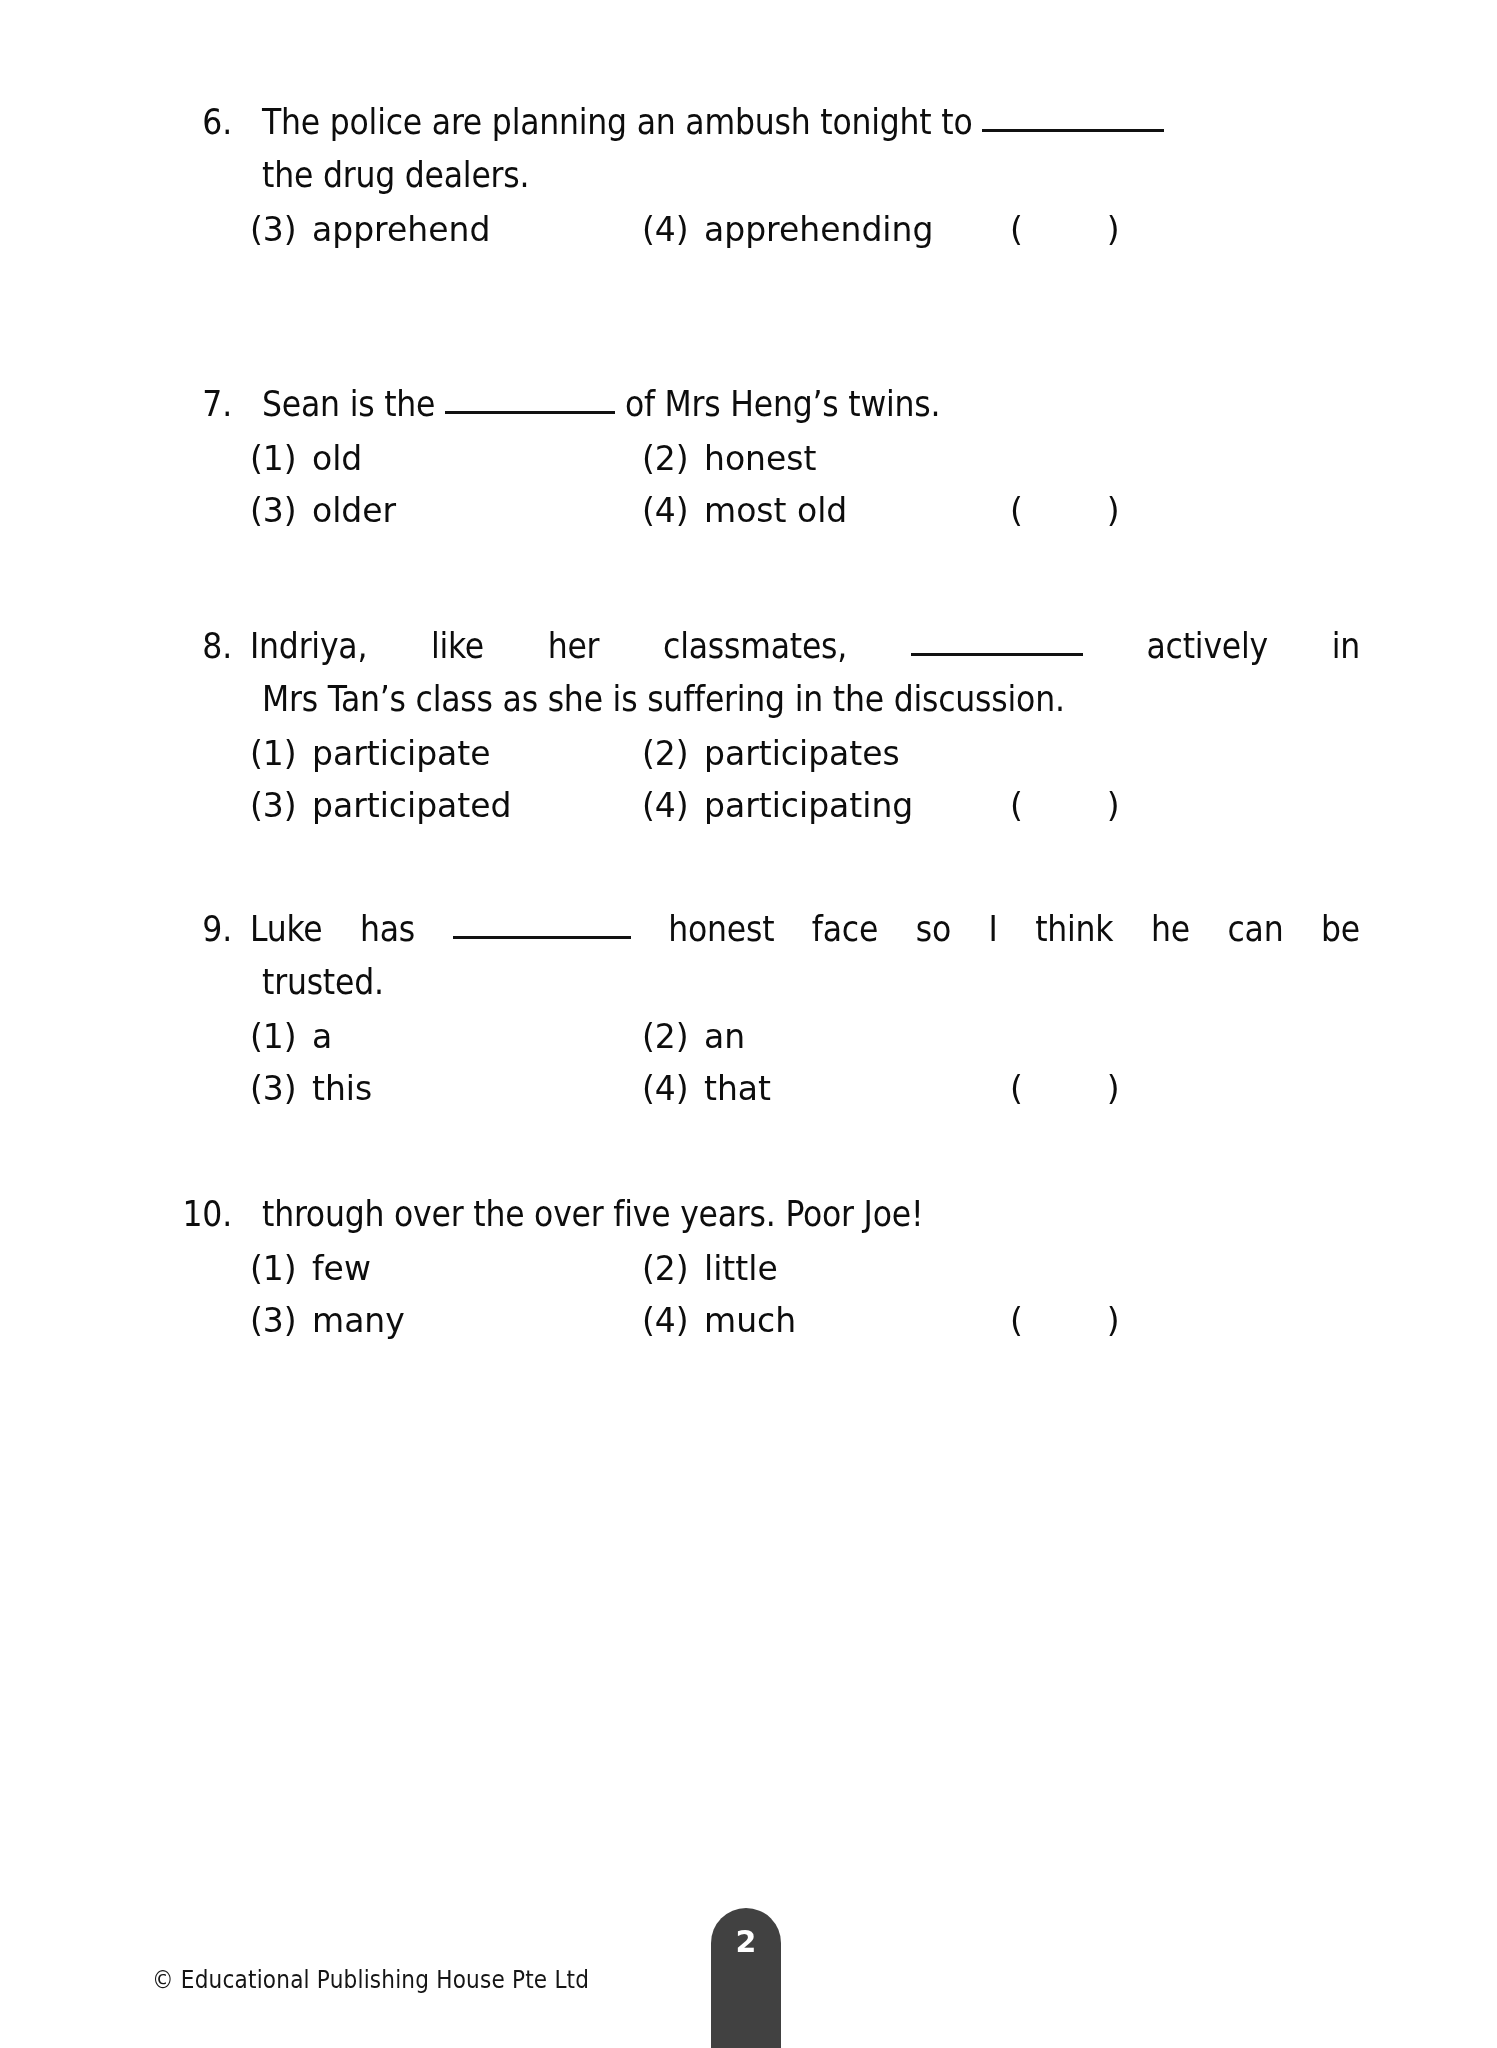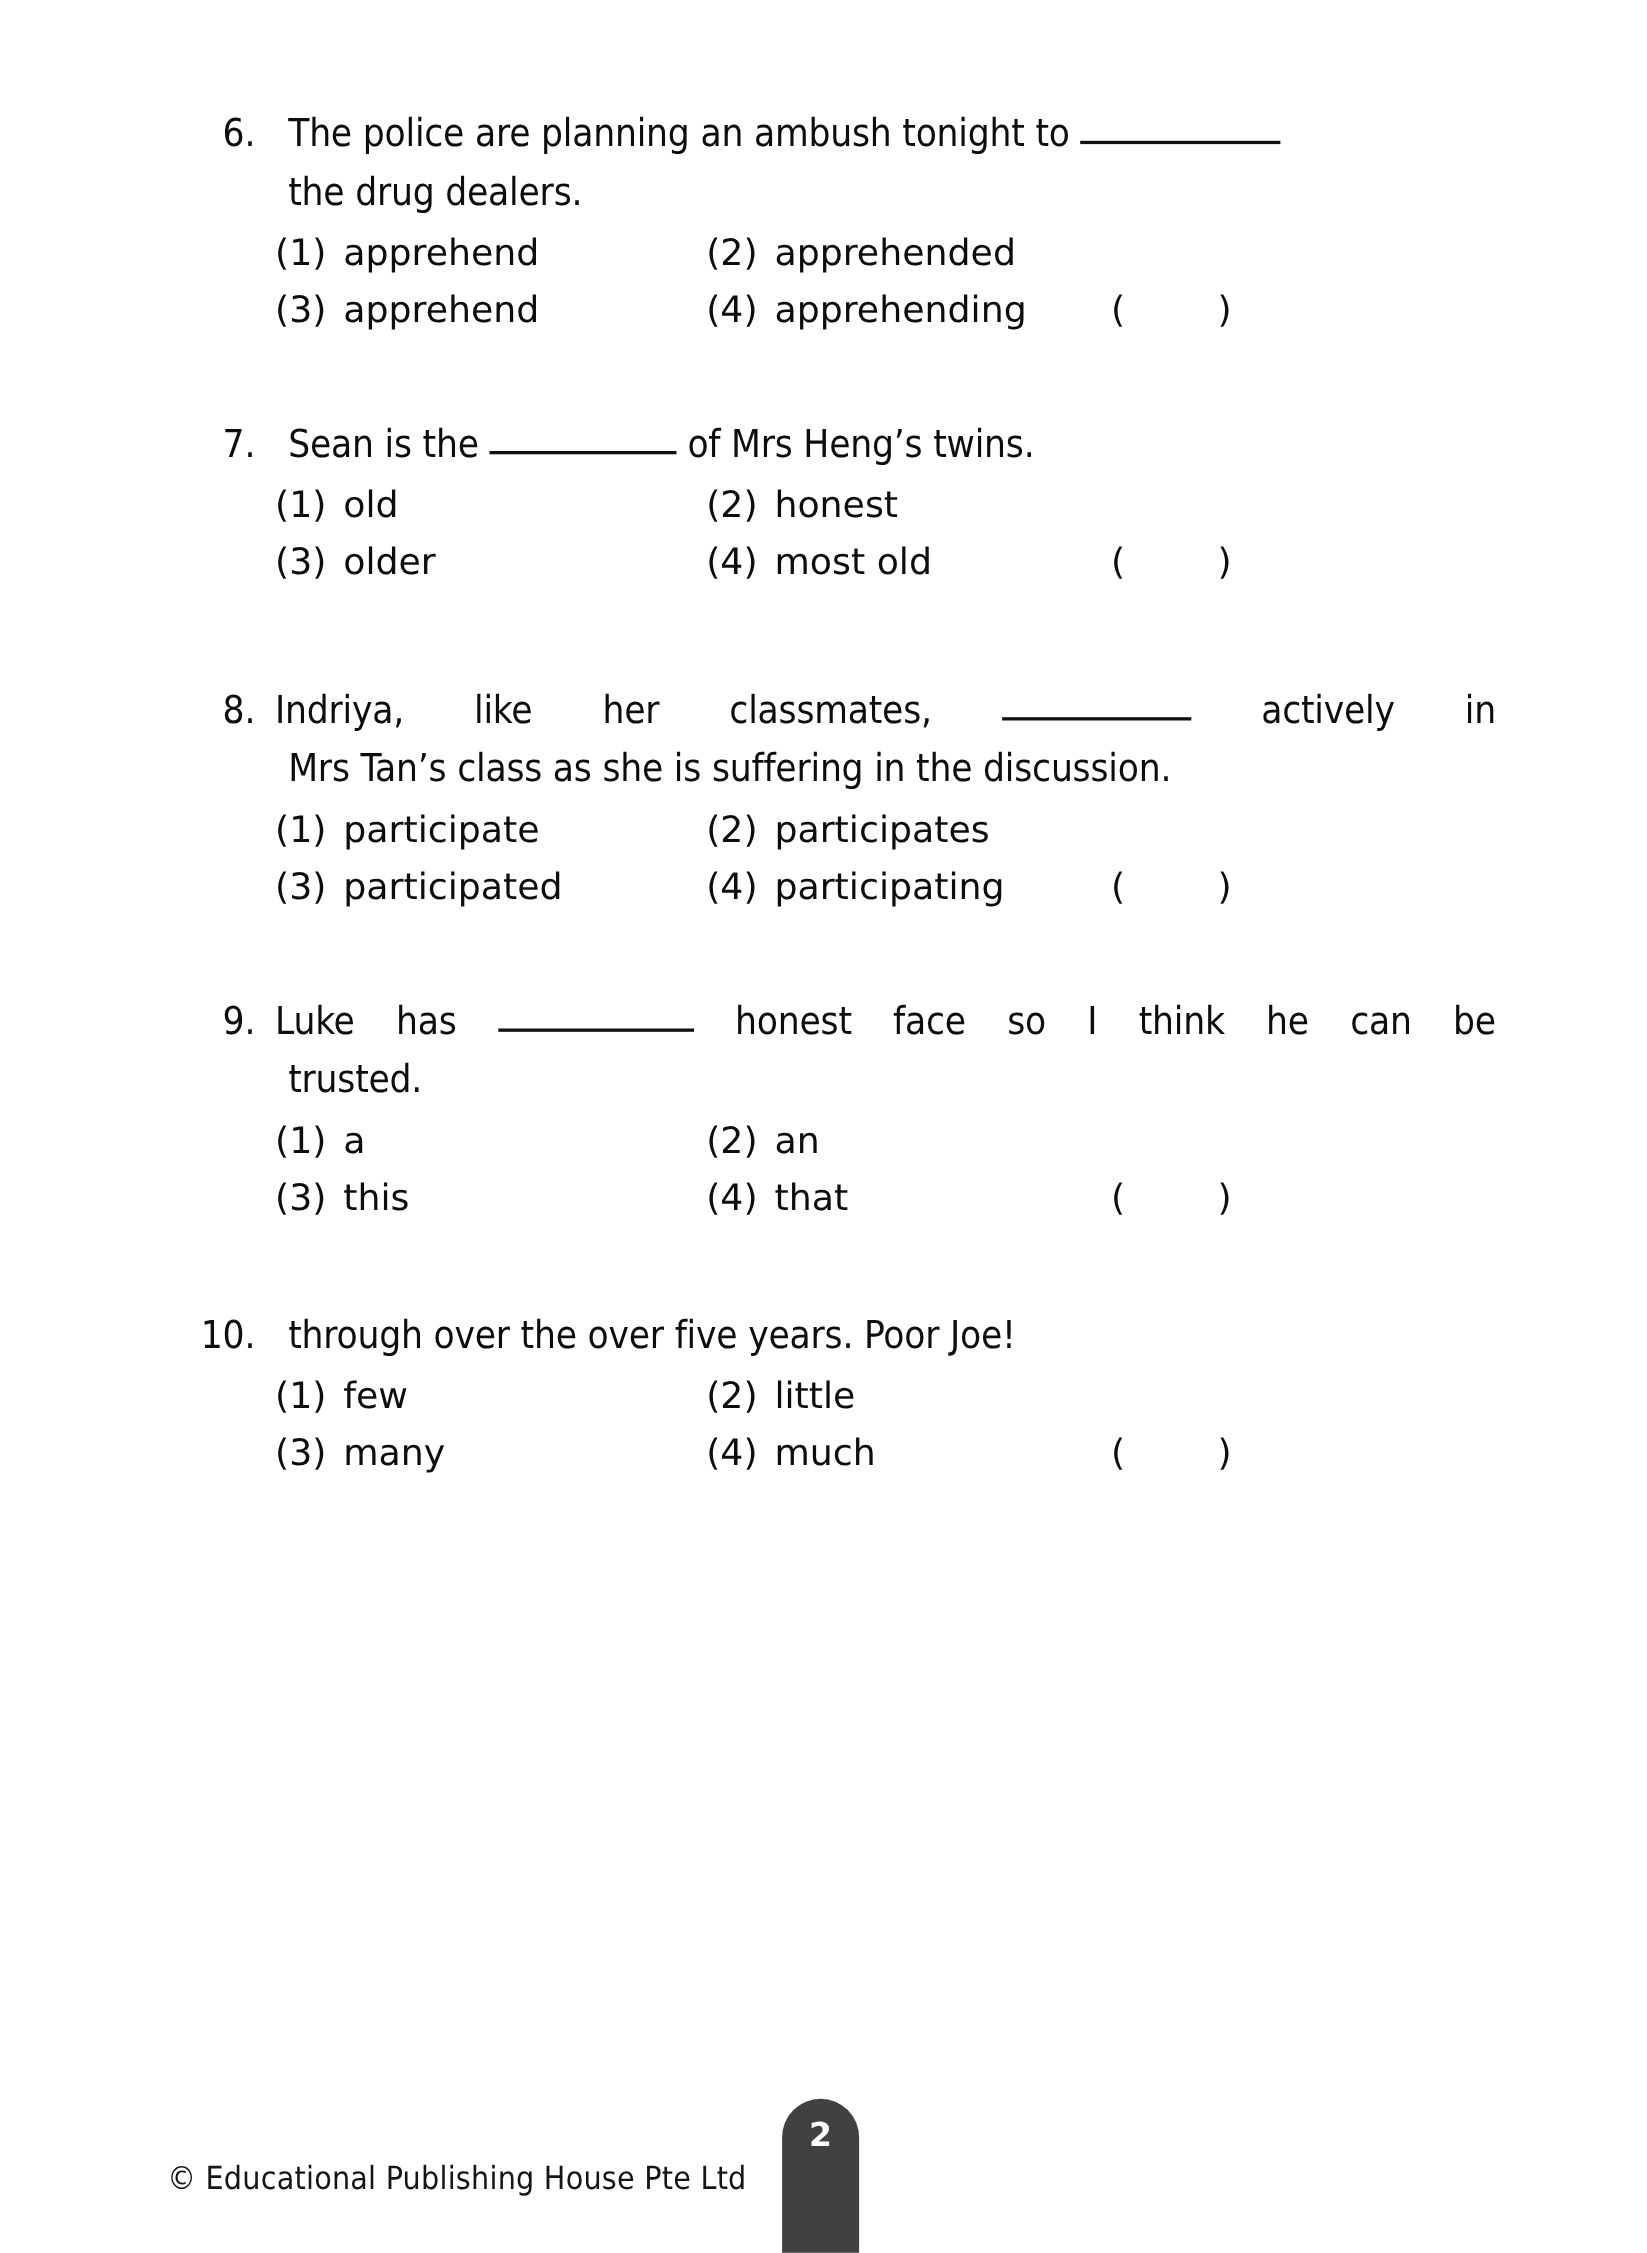--- a/index.html
+++ b/index.html
@@ -113,21 +113,21 @@
     font-size: 33px;
     letter-spacing: 0;
     white-space: pre;
   }
 
   
   .footer-copy {
     position: absolute;
     left: 152px;
     top: 1965px;
-    font-size: 29px;
+    font-size: 24px;
     line-height: 30px;
     color: #151515;
     font-family: "DejaVu Sans Condensed", "Liberation Sans Narrow", "Liberation Sans", sans-serif;
     font-stretch: condensed;
     letter-spacing: 0.2px;
   }
 
   .page-tab {
     position: absolute;
     left: 711px;
@@ -156,24 +156,20 @@
 <div class="page">
 
   <div class="question" style="top:96px;">
     <div class="q-stem">
       <span class="q-num">6.</span>
       <span class="line-b"><span>The police are planning an ambush tonight to</span> <span class="blank w1"></span></span>
       <span class="line-b">the drug dealers.</span>
     </div>
     <div class="options">
       <div class="opt-row">
-        <div class="opt col1"><span class="tag">(1)</span><span>apprehend</span></div>
-        <div class="opt col2"><span class="tag">(2)</span><span>apprehended</span></div>
-      </div>
-      <div class="opt-row">
         <div class="opt col1"><span class="tag">(3)</span><span>apprehend</span></div>
         <div class="opt col2"><span class="tag">(4)</span><span>apprehending</span></div>
         <div class="answer-bracket">(        )</div>
       </div>
     </div>
   </div>
 
   <div class="question" style="top:378px;">
     <div class="q-stem">
       <span class="q-num">7.</span>

